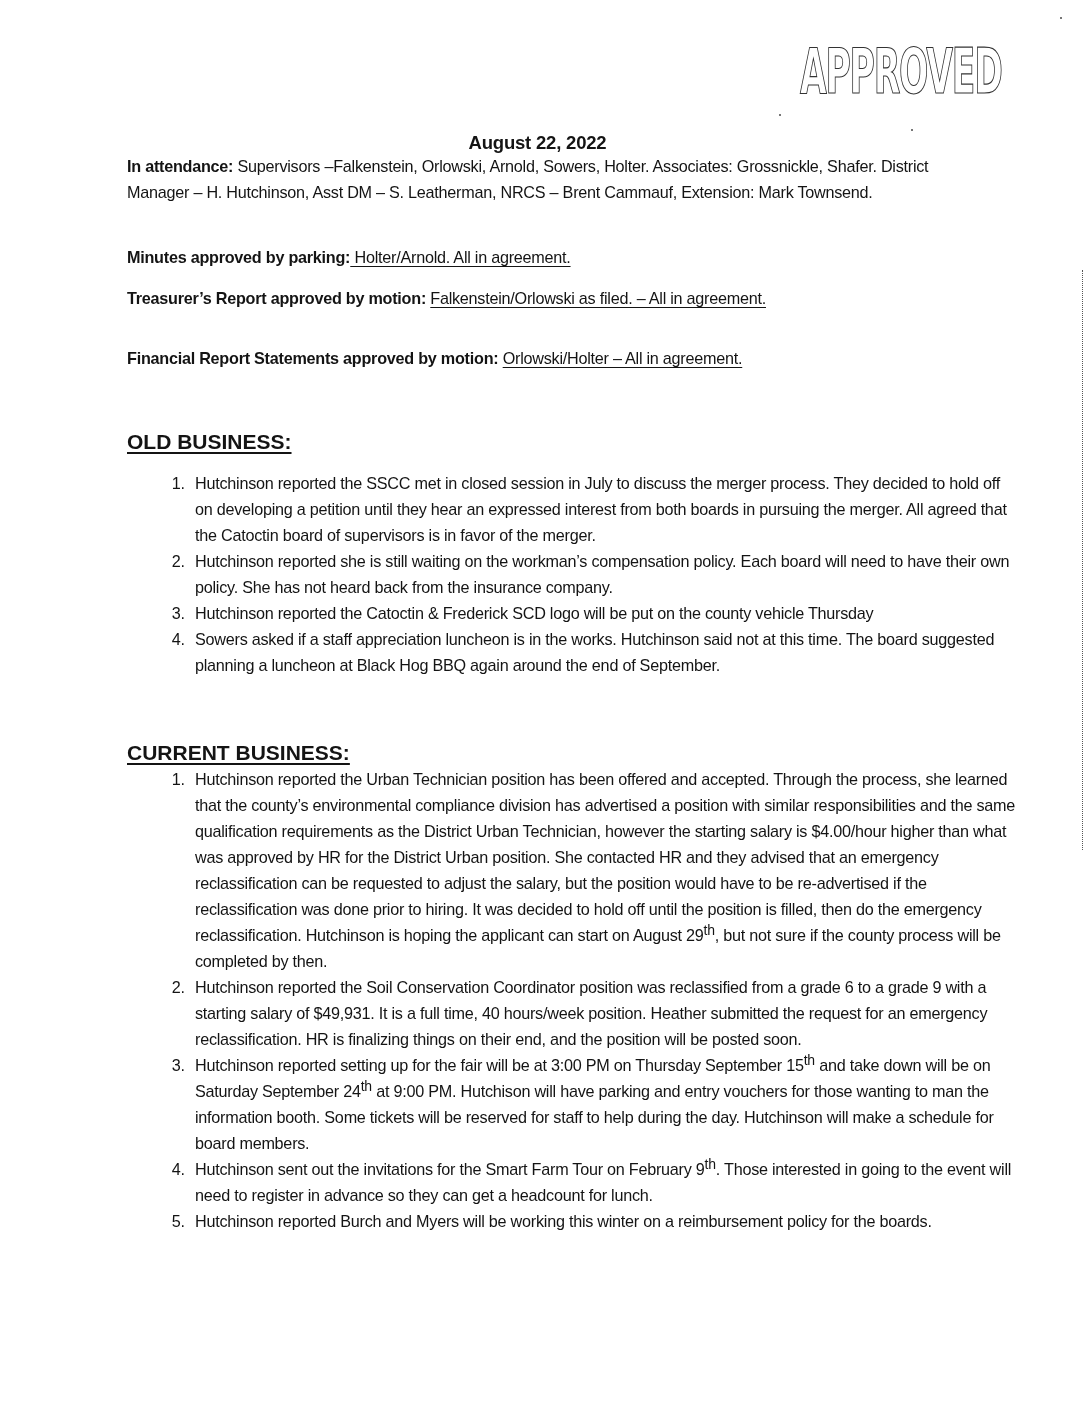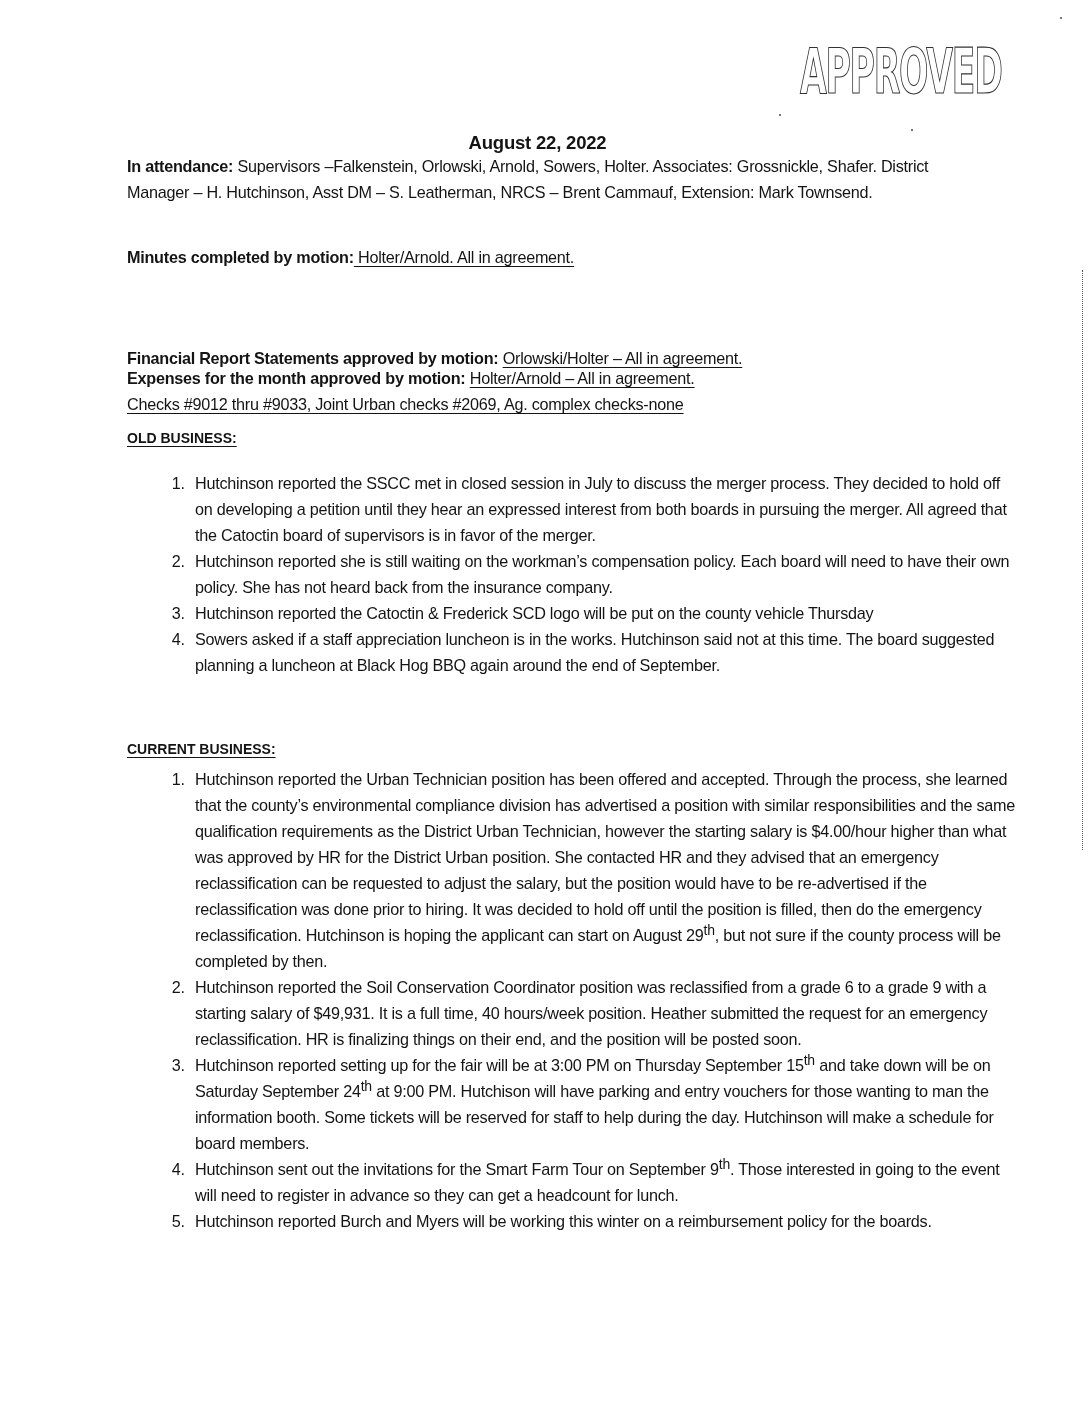--- a/index.html
+++ b/index.html
@@ -22,21 +22,21 @@
     font-size: 18.5px; font-weight: bold; letter-spacing: -0.2px;
   }
   .title.t1 { top: 87px; }
   .title.t2 { top: 113px; margin-top: 19px; }
   .para {
     position: absolute; left: 127px; width: 830px;
     font-size: 16.2px; line-height: 26px; letter-spacing: -0.25px;
   }
   .lbl { font-weight: bold; }
   .ul { text-decoration: underline; text-underline-offset: 3px; }
-  .h { position: absolute; left: 127px; font-size: 14px; font-weight: bold; text-decoration: underline; text-underline-offset: 3px; }
+  .h { position: absolute; left: 127px; font-size: 21px; font-weight: bold; text-decoration: underline; text-underline-offset: 3px; }
   ol { position: absolute; left: 127px; width: 830px; margin: 0; padding: 0 0 0 62px;
        font-size: 16.2px; line-height: 26px; letter-spacing: -0.25px; }
   ol li { padding-left: 6px; }
   ol li::marker { font-size: 16.2px; }
   sup { font-size: 14px; line-height: 0; }
   .edge {
     position: absolute; left: 1082px; top: 270px; width: 1px; height: 580px;
     border-left: 1px dotted #555;
   }
   .speck { position: absolute; width: 2px; height: 2px; background: #777; }
@@ -48,47 +48,46 @@
 
   <div class="stamp">APPROVED</div>
 
   <div class="title t2">August 22, 2022</div>
 
   <div class="para" style="top:153px;">
     <span class="lbl">In attendance:</span><span> Supervisors –Falkenstein, Orlowski, Arnold, Sowers, Holter.  Associates: Grossnickle, Shafer.  District Manager – H. Hutchinson, Asst DM – S. Leatherman, NRCS – Brent Cammauf, Extension: Mark Townsend.</span>
   </div>
 
   <div class="para" style="top:244px;">
-    <span class="lbl">Minutes completed by motion:</span><span class="ul"> Holter/Arnold. All in agreement.</span>
+    <span class="lbl">Minutes approved by parking:</span><span class="ul"> Holter/Arnold. All in agreement.</span>
   </div>
 
+  <div class="para" style="top:285px;">
+    <span class="lbl">Treasurer’s Report approved by motion:</span> <span class="ul">Falkenstein/Orlowski as filed. – All in agreement.</span>
+  </div>
 
   <div class="para" style="top:325px;margin-top:20px;">
     <span class="lbl">Financial Report Statements approved by motion:</span> <span class="ul">Orlowski/Holter – All in agreement.</span>
   </div>
 
-  <div class="para" style="top:365px;">
-    <span class="lbl">Expenses for the month approved by motion:</span> <span class="ul">Holter/Arnold – All in agreement.</span><br>
-    <span class="ul">Checks #9012 thru #9033, Joint Urban checks #2069, Ag. complex checks-none</span>
-  </div>
 
   <div class="h" style="top:430px;">OLD BUSINESS:</div>
   <ol style="top:470px;">
     <li>Hutchinson reported the SSCC met in closed session in July to discuss the merger process. They decided to hold off on developing a petition until they hear an expressed interest from both boards in pursuing the merger. All agreed that the Catoctin board of supervisors is in favor of the merger.</li>
     <li>Hutchinson reported she is still waiting on the workman’s compensation policy. Each board will need to have their own policy. She has not heard back from the insurance company.</li>
     <li>Hutchinson reported the Catoctin &amp; Frederick SCD logo will be put on the county vehicle Thursday</li>
     <li>Sowers asked if a staff appreciation luncheon is in the works. Hutchinson said not at this time. The board suggested planning a luncheon at Black Hog BBQ again around the end of September.</li>
   </ol>
 
   <div class="h" style="top:741px;">CURRENT BUSINESS:</div>
   <ol style="top:766px;">
     <li><span>Hutchinson reported the Urban Technician position has been offered and accepted. Through the process, she learned that the county’s environmental compliance division has advertised a position with similar responsibilities and the same qualification requirements as the District Urban Technician, however the starting salary is $4.00/hour higher than what was approved by HR for the District Urban position. She contacted HR and they advised that an emergency reclassification can be requested to adjust the salary, but the position would have to be re-advertised if the reclassification was done prior to hiring. It was decided to hold off until the position is filled, then do the emergency reclassification. Hutchinson is hoping the applicant can start on August 29</span><sup>th</sup><span>, but not sure if the county process will be completed by then.</span></li>
     <li><span>Hutchinson reported the Soil Conservation Coordinator position was reclassified from a grade 6 to a grade 9 with a starting salary of $49,931. It is a full time, 40 hours/week position. Heather submitted the request for an emergency reclassification. HR is finalizing things on their end, and the position will be posted soon.</span></li>
     <li><span>Hutchinson reported setting up for the fair will be at 3:00 PM on Thursday September 15</span><sup>th</sup><span> and take down will be on Saturday September 24</span><sup>th</sup><span> at 9:00 PM. Hutchison will have parking and entry vouchers for those wanting to man the information booth. Some tickets will be reserved for staff to help during the day. Hutchinson will make a schedule for board members.</span></li>
-    <li><span>Hutchinson sent out the invitations for the Smart Farm Tour on September 9</span><sup>th</sup><span>. Those interested in going to the event will need to register in advance so they can get a headcount for lunch.</span></li>
+    <li><span>Hutchinson sent out the invitations for the Smart Farm Tour on February 9</span><sup>th</sup><span>. Those interested in going to the event will need to register in advance so they can get a headcount for lunch.</span></li>
     <li><span>Hutchinson reported Burch and Myers will be working this winter on a reimbursement policy for the boards.</span></li>
   </ol>
 
   <div class="edge"></div>
   <div class="speck" style="left:911px; top:129px;"></div>
   <div class="speck" style="left:779px; top:114px;"></div>
   <div class="speck" style="left:1060px; top:17px;"></div>
 </div>
 
 </body></html>

